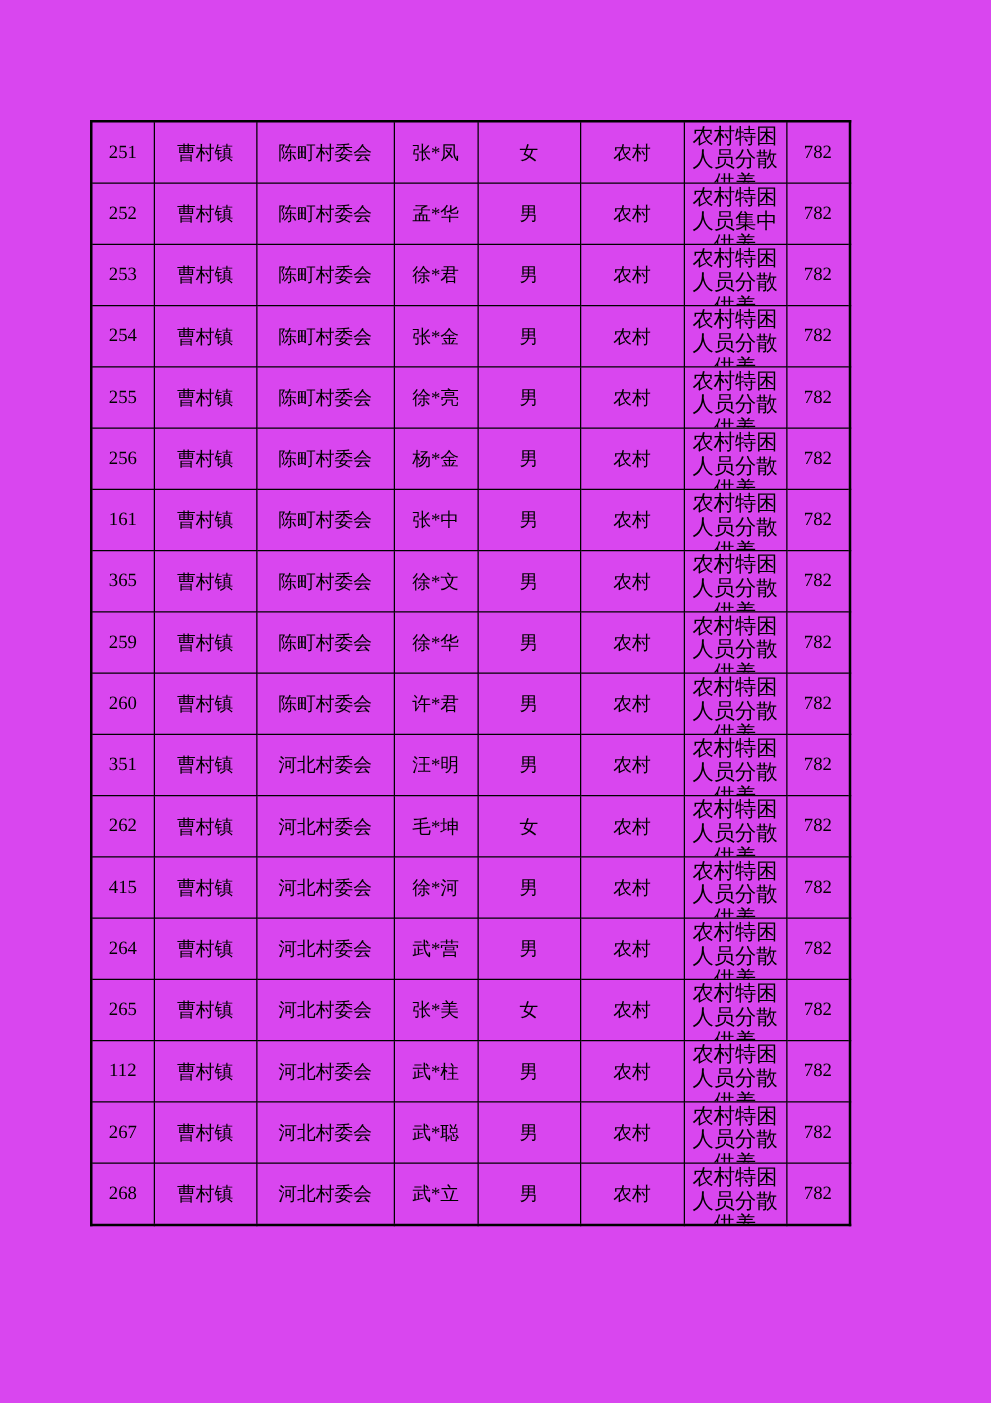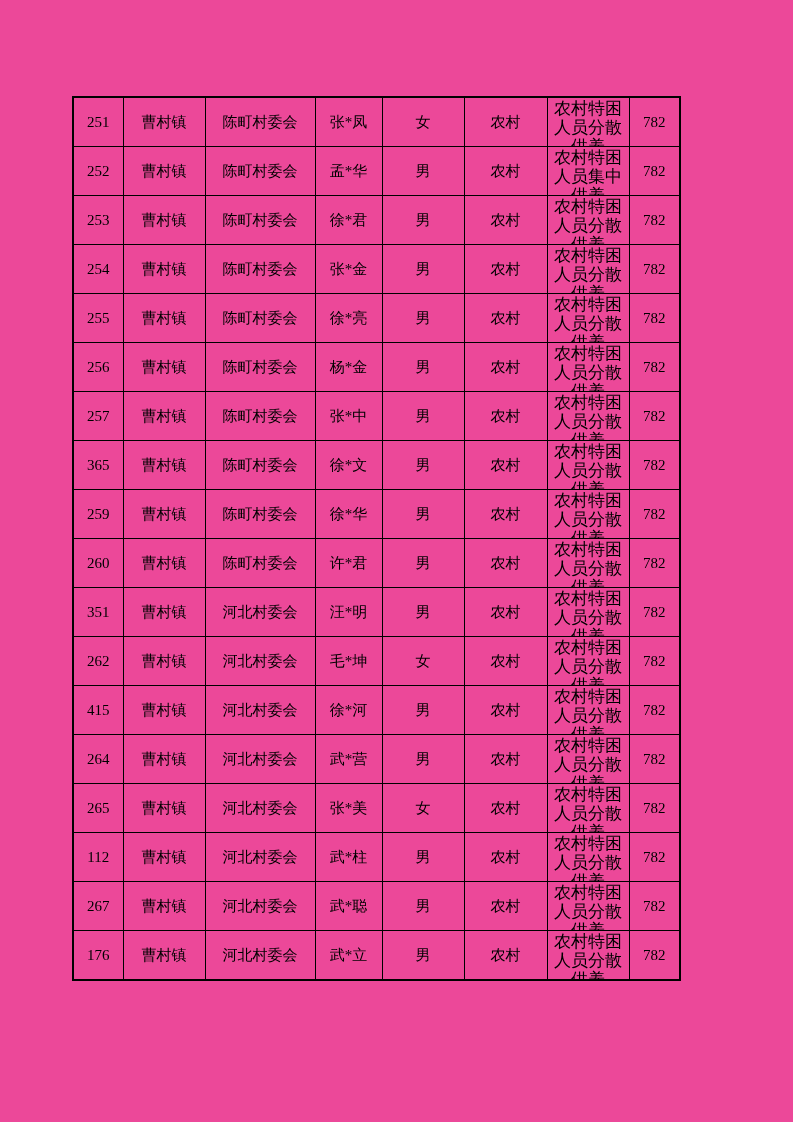--- a/index.html
+++ b/index.html
@@ -1,20 +1,20 @@
 <!DOCTYPE html>
 <html><head>
 <meta charset="utf-8">
 <style>
   html, body { margin: 0; padding: 0; }
   .page {
     position: relative;
     width: 793px;
     height: 1122px;
-    background: #ec4899;
+    background: #d946ef;
     font-family: "Liberation Serif", "DejaVu Serif", serif;
     color: #000000;
     overflow: hidden;
   }
   table.roster {
     position: absolute;
     left: 72px;
     top: 96px;
     border-collapse: collapse;
     table-layout: fixed;
@@ -134,21 +134,21 @@
     <td class="c-village">陈町村委会</td>
     <td class="c-name">杨*金</td>
     <td class="c-gender">男</td>
     <td class="c-area">农村</td>
     <td class="c-category">
       <div class="cat-text">农村特困人员分散供养</div>
     </td>
     <td class="c-amount">782</td>
   </tr>
         <tr>
-    <td class="c-seq">257</td>
+    <td class="c-seq">161</td>
     <td class="c-town">曹村镇</td>
     <td class="c-village">陈町村委会</td>
     <td class="c-name">张*中</td>
     <td class="c-gender">男</td>
     <td class="c-area">农村</td>
     <td class="c-category">
       <div class="cat-text">农村特困人员分散供养</div>
     </td>
     <td class="c-amount">782</td>
   </tr>
@@ -266,21 +266,21 @@
     <td class="c-village">河北村委会</td>
     <td class="c-name">武*聪</td>
     <td class="c-gender">男</td>
     <td class="c-area">农村</td>
     <td class="c-category">
       <div class="cat-text">农村特困人员分散供养</div>
     </td>
     <td class="c-amount">782</td>
   </tr>
         <tr>
-    <td class="c-seq">176</td>
+    <td class="c-seq">268</td>
     <td class="c-town">曹村镇</td>
     <td class="c-village">河北村委会</td>
     <td class="c-name">武*立</td>
     <td class="c-gender">男</td>
     <td class="c-area">农村</td>
     <td class="c-category">
       <div class="cat-text">农村特困人员分散供养</div>
     </td>
     <td class="c-amount">782</td>
   </tr>

